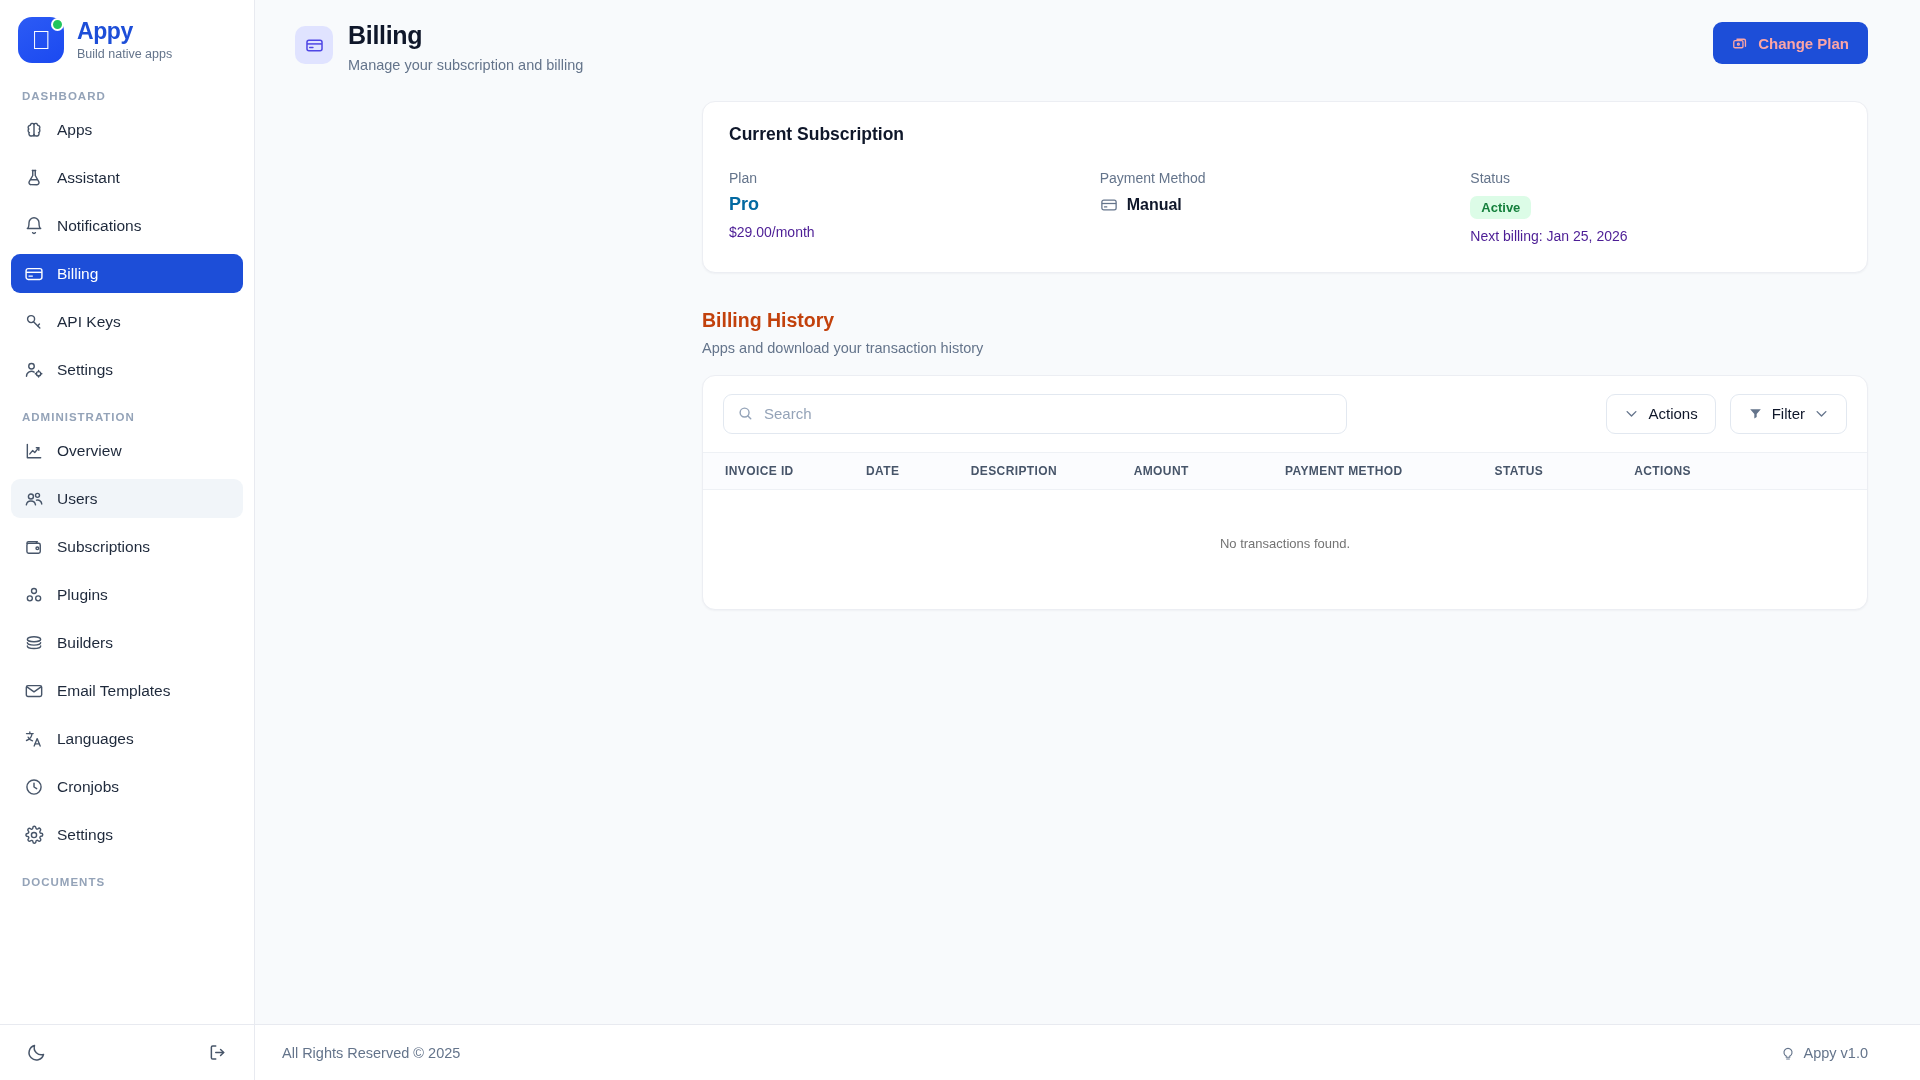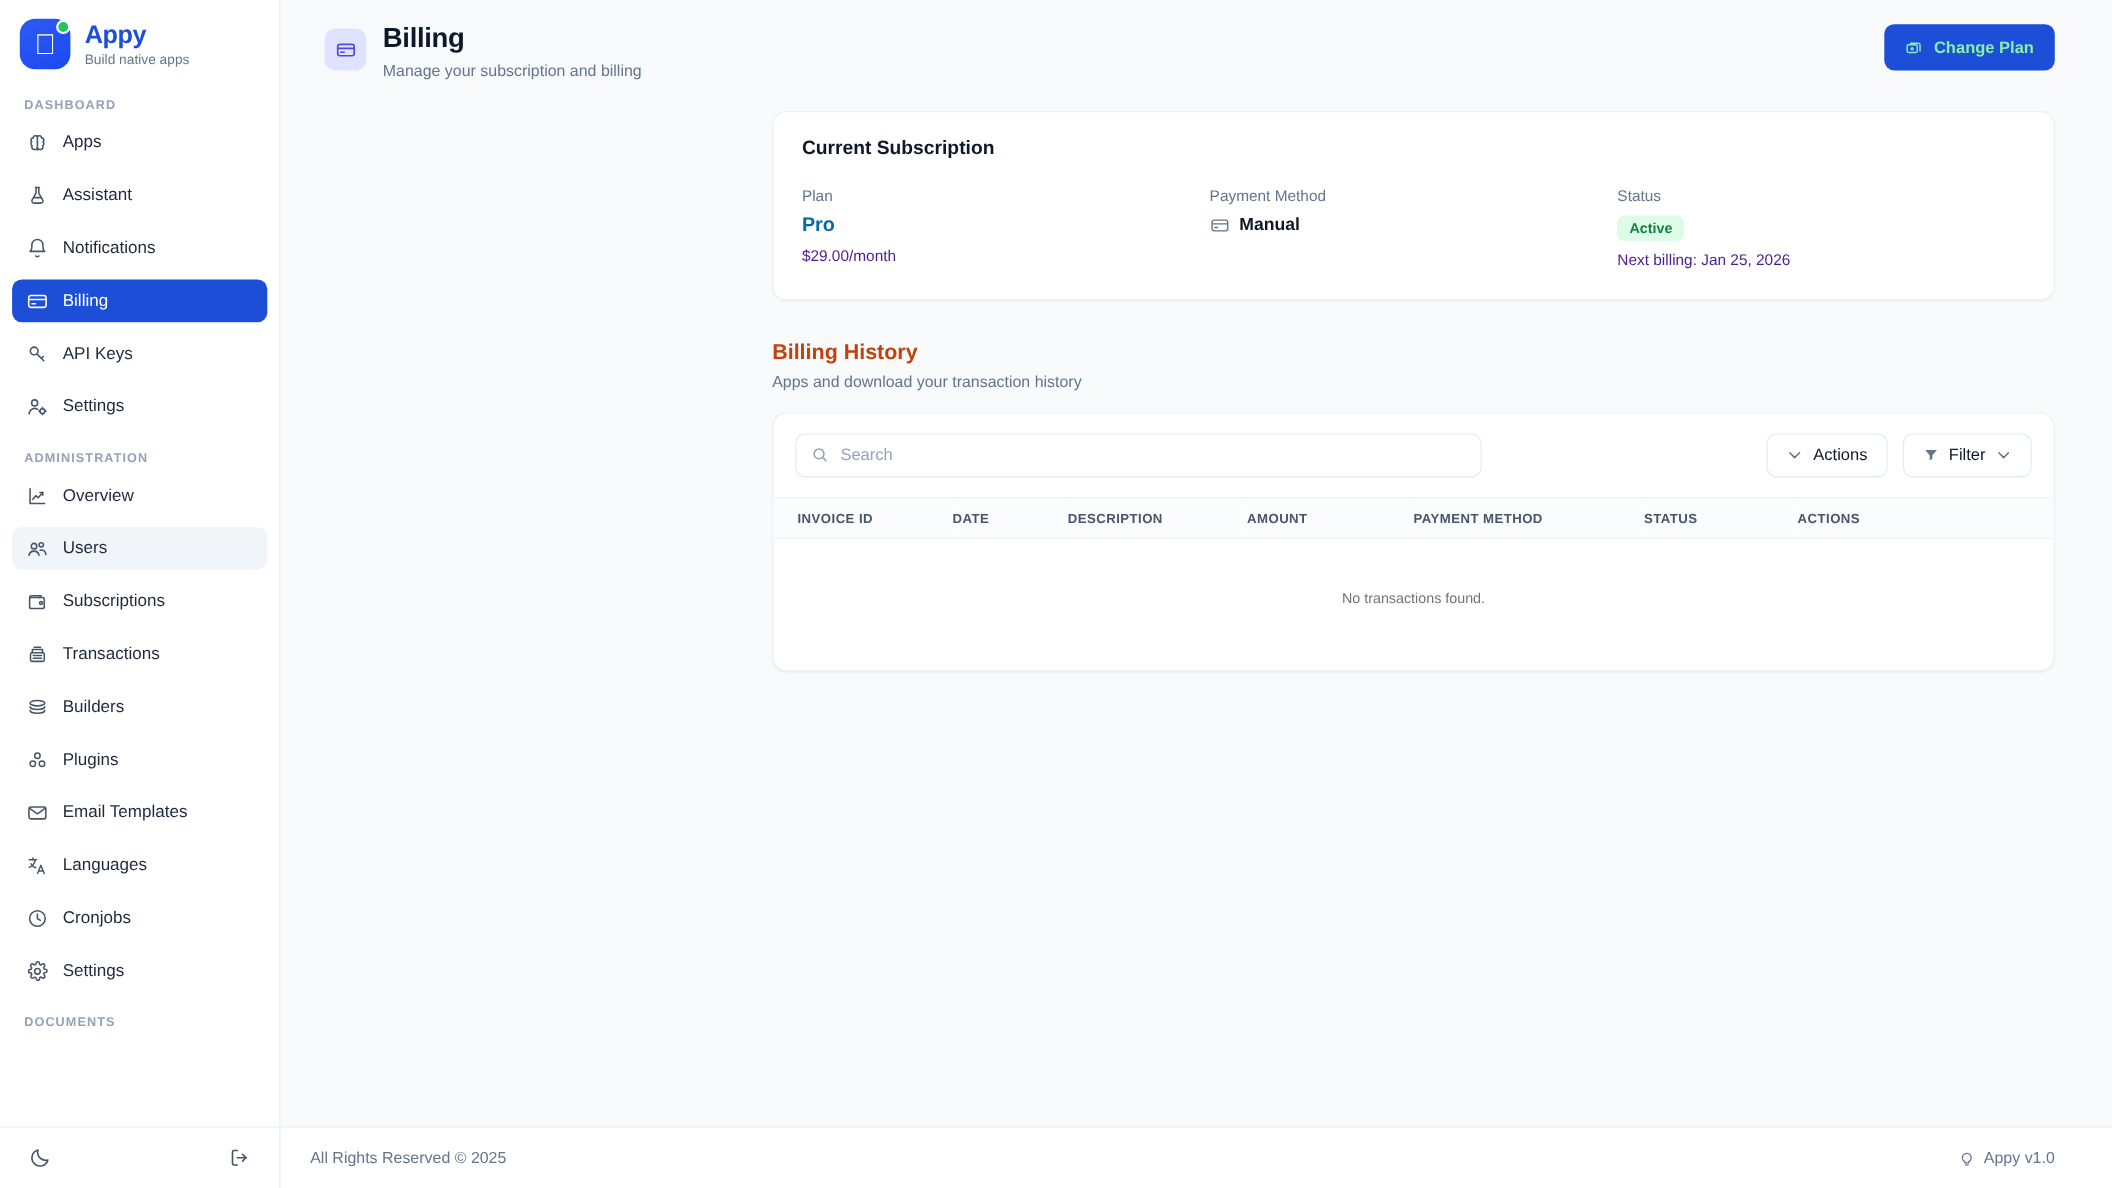--- a/index.html
+++ b/index.html
@@ -77,21 +77,21 @@
     width: 38px; height: 38px; border-radius: 10px; background: #e0e3ff;
     display: flex; align-items: center; justify-content: center; color: #4f46e5; flex:none;
     margin-top: 5px;
   }
   .page-icon svg { width: 19px; height: 19px; display:block; }
   .page-title { font-size: 25px; font-weight: bold; color: #0f172a; letter-spacing: -0.3px; line-height: 1.15; }
   .page-sub { font-size: 14.5px; color: #64748b; margin-top: 7px; }
 
   .btn-primary {
     display: inline-flex; align-items: center; gap: 9px;
-    background: #1d4ed8; color: #86efac; border: none; cursor: pointer;
+    background: #1d4ed8; color: #fca5a5; border: none; cursor: pointer;
     height: 42px; padding: 0 19px; border-radius: 9px;
     font-size: 15px; font-weight: bold; font-family: inherit;
     margin-top: 4px;
   }
   .btn-primary svg { width: 17px; height: 17px; display:block; }
 
   .wrap { padding: 0 52px 0 447px; }
   .inner { max-width: 1285px; }
 
   .card {
@@ -283,53 +283,42 @@
         <span class="ic">
             <svg viewBox="0 0 24 24" fill="none" stroke="currentColor" stroke-width="1.7" stroke-linecap="round" stroke-linejoin="round">
               <path d="M3.5 7.5a2 2 0 0 1 2-2H16l-1.4 2"></path>
               <rect x="3.5" y="7.5" width="16" height="12" rx="2"></rect>
               <circle cx="16" cy="13.5" r="1.6"></circle>
             </svg>
           </span>
         <span>Subscriptions</span>
       </div>
 
-      <div class="nav-item">
-        <span class="ic">
-            <svg viewBox="0 0 24 24" fill="none" stroke="currentColor" stroke-width="1.7" stroke-linecap="round" stroke-linejoin="round">
-              <rect x="4.5" y="10" width="15" height="9.5" rx="1.5"></rect>
-              <path d="M6.5 10V6.5h11V10"></path>
-              <path d="M8.5 4h7"></path>
-              <path d="M7.5 13h9M7.5 16h9"></path>
-            </svg>
-          </span>
-        <span>Transactions</span>
-      </div>
-
-
-      <div class="nav-item">
-        <span class="ic">
-            <svg viewBox="0 0 24 24" fill="none" stroke="currentColor" stroke-width="1.7" stroke-linecap="round" stroke-linejoin="round">
-              <path d="M12 4.5c-4.5 0-8 1.5-8 3s3.5 3 8 3 8-1.5 8-3-3.5-3-8-3z"></path>
-              <path d="M4 11.5c0 1.6 3.5 3 8 3s8-1.4 8-3"></path>
-              <path d="M4 15.5c0 1.6 3.5 3 8 3s8-1.4 8-3"></path>
-            </svg>
-          </span>
-        <span>Builders</span>
-      </div>
+
 
       <div class="nav-item">
         <span class="ic">
             <svg viewBox="0 0 24 24" fill="none" stroke="currentColor" stroke-width="1.6" stroke-linecap="round" stroke-linejoin="round">
               <circle cx="12" cy="7.2" r="3"></circle>
               <circle cx="7" cy="16" r="3"></circle>
               <circle cx="17" cy="16" r="3"></circle>
             </svg>
           </span>
         <span>Plugins</span>
+      </div>
+
+      <div class="nav-item">
+        <span class="ic">
+            <svg viewBox="0 0 24 24" fill="none" stroke="currentColor" stroke-width="1.7" stroke-linecap="round" stroke-linejoin="round">
+              <path d="M12 4.5c-4.5 0-8 1.5-8 3s3.5 3 8 3 8-1.5 8-3-3.5-3-8-3z"></path>
+              <path d="M4 11.5c0 1.6 3.5 3 8 3s8-1.4 8-3"></path>
+              <path d="M4 15.5c0 1.6 3.5 3 8 3s8-1.4 8-3"></path>
+            </svg>
+          </span>
+        <span>Builders</span>
       </div>
 
       <div class="nav-item">
         <span class="ic">
             <svg viewBox="0 0 24 24" fill="none" stroke="currentColor" stroke-width="1.7" stroke-linejoin="round">
               <rect x="2.8" y="5.5" width="18.4" height="13" rx="2"></rect>
               <path d="m3.5 7 8.5 6 8.5-6" stroke-linecap="round"></path>
             </svg>
           </span>
         <span>Email Templates</span>

